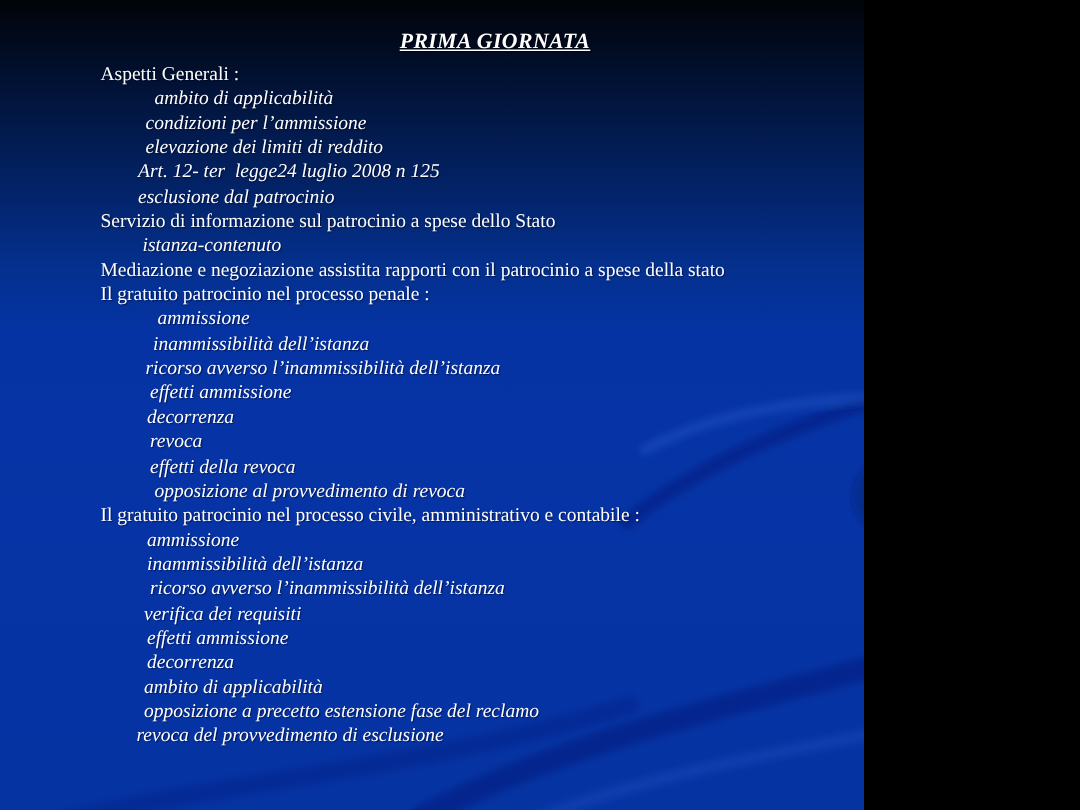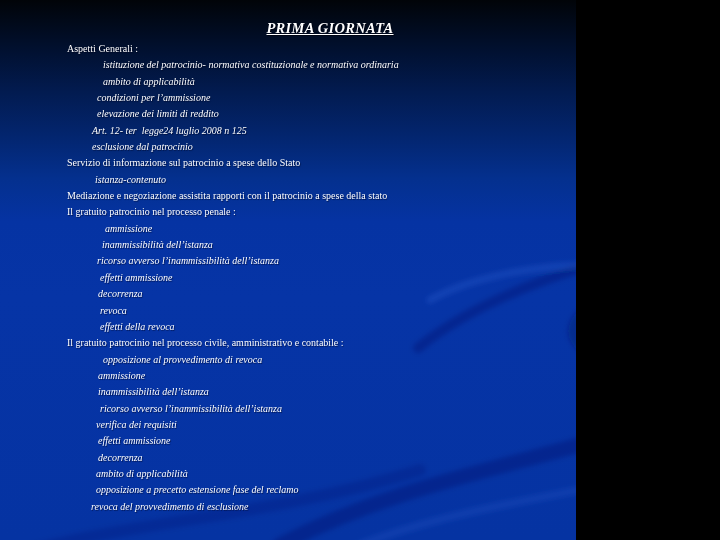--- a/index.html
+++ b/index.html
@@ -30,21 +30,21 @@
     font-style:italic;
     text-decoration:underline;
     letter-spacing:.3px;
     text-shadow:1px 1px 1px rgba(0,0,10,.65);
     white-space:pre;
   }
   .content{
     position:absolute;left:67px;top:41px;right:4px;
   }
   .line{
-    font-size:10px;
+    font-size:13px;
     line-height:16.35px;
     white-space:pre;
     text-shadow:.7px .8px .7px rgba(0,0,25,.55);
   }
   .line.it{font-style:italic;}
   .clipart{
     position:absolute;left:568px;top:62px;
     width:118px;height:88px;
   }
 </style>
@@ -68,39 +68,38 @@
       <path d="M 0 560 C 120 520 260 520 420 470" stroke="rgba(2,18,90,0.18)" stroke-width="12"></path>
     </g>
   </svg>
 
   <div class="title-row">
     <span class="slide-title">PRIMA GIORNATA</span>
   </div>
 
   <div class="content">
       <div class="line" style="padding-left: 0px;">Aspetti Generali :</div>
-      <div class="line it" style="padding-left: 36px;">istituzione del patrocinio- normativa costituzionale e normativa ordinaria</div>
       <div class="line it" style="padding-left: 36px;">ambito di applicabilità</div>
       <div class="line it" style="padding-left: 30px;">condizioni per l’ammissione</div>
       <div class="line it" style="padding-left: 30px;">elevazione dei limiti di reddito</div>
       <div class="line it" style="padding-left: 25px;">Art. 12- ter  legge24 luglio 2008 n 125</div>
       <div class="line it" style="padding-left: 25px;">esclusione dal patrocinio</div>
       <div class="line" style="padding-left: 0px;">Servizio di informazione sul patrocinio a spese dello Stato</div>
       <div class="line it" style="padding-left: 28px;">istanza-contenuto</div>
       <div class="line" style="padding-left: 0px;">Mediazione e negoziazione assistita rapporti con il patrocinio a spese della stato</div>
       <div class="line" style="padding-left: 0px;">Il gratuito patrocinio nel processo penale :</div>
       <div class="line it" style="padding-left: 38px;">ammissione</div>
       <div class="line it" style="padding-left: 35px;">inammissibilità dell’istanza</div>
       <div class="line it" style="padding-left: 30px;">ricorso avverso l’inammissibilità dell’istanza</div>
       <div class="line it" style="padding-left: 33px;">effetti ammissione</div>
       <div class="line it" style="padding-left: 31px;">decorrenza</div>
       <div class="line it" style="padding-left: 33px;">revoca</div>
       <div class="line it" style="padding-left: 33px;">effetti della revoca</div>
+      <div class="line it" style="padding-left: 36px;">opposizione al provvedimento di revoca</div>
       <div class="line" style="padding-left: 0px;">Il gratuito patrocinio nel processo civile, amministrativo e contabile :</div>
-      <div class="line it" style="padding-left: 36px;">opposizione al provvedimento di revoca</div>
       <div class="line it" style="padding-left: 31px;">ammissione</div>
       <div class="line it" style="padding-left: 31px;">inammissibilità dell’istanza</div>
       <div class="line it" style="padding-left: 33px;">ricorso avverso l’inammissibilità dell’istanza</div>
       <div class="line it" style="padding-left: 29px;">verifica dei requisiti</div>
       <div class="line it" style="padding-left: 31px;">effetti ammissione</div>
       <div class="line it" style="padding-left: 31px;">decorrenza</div>
       <div class="line it" style="padding-left: 29px;">ambito di applicabilità</div>
       <div class="line it" style="padding-left: 29px;">opposizione a precetto estensione fase del reclamo</div>
       <div class="line it" style="padding-left: 24px;">revoca del provvedimento di esclusione</div>
     </div>

